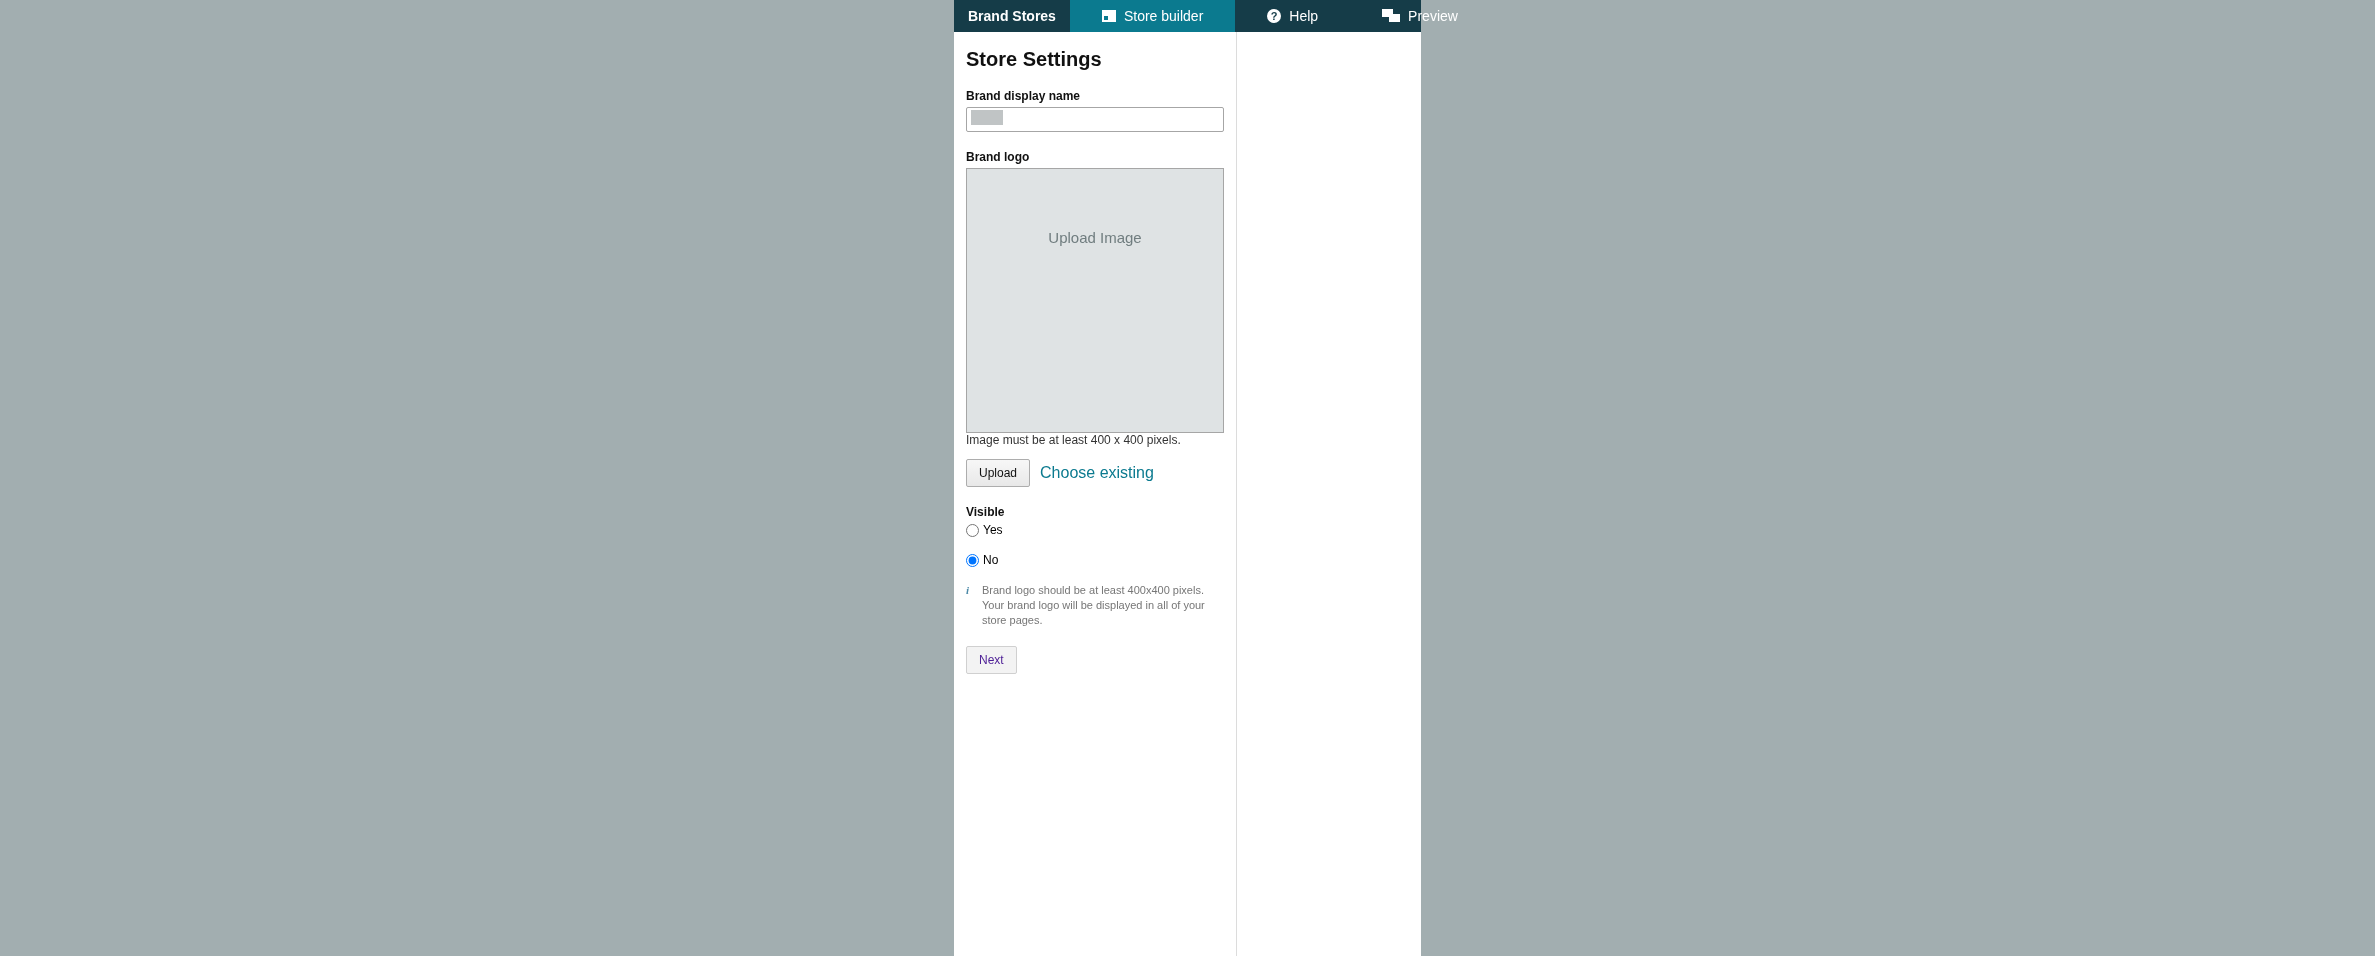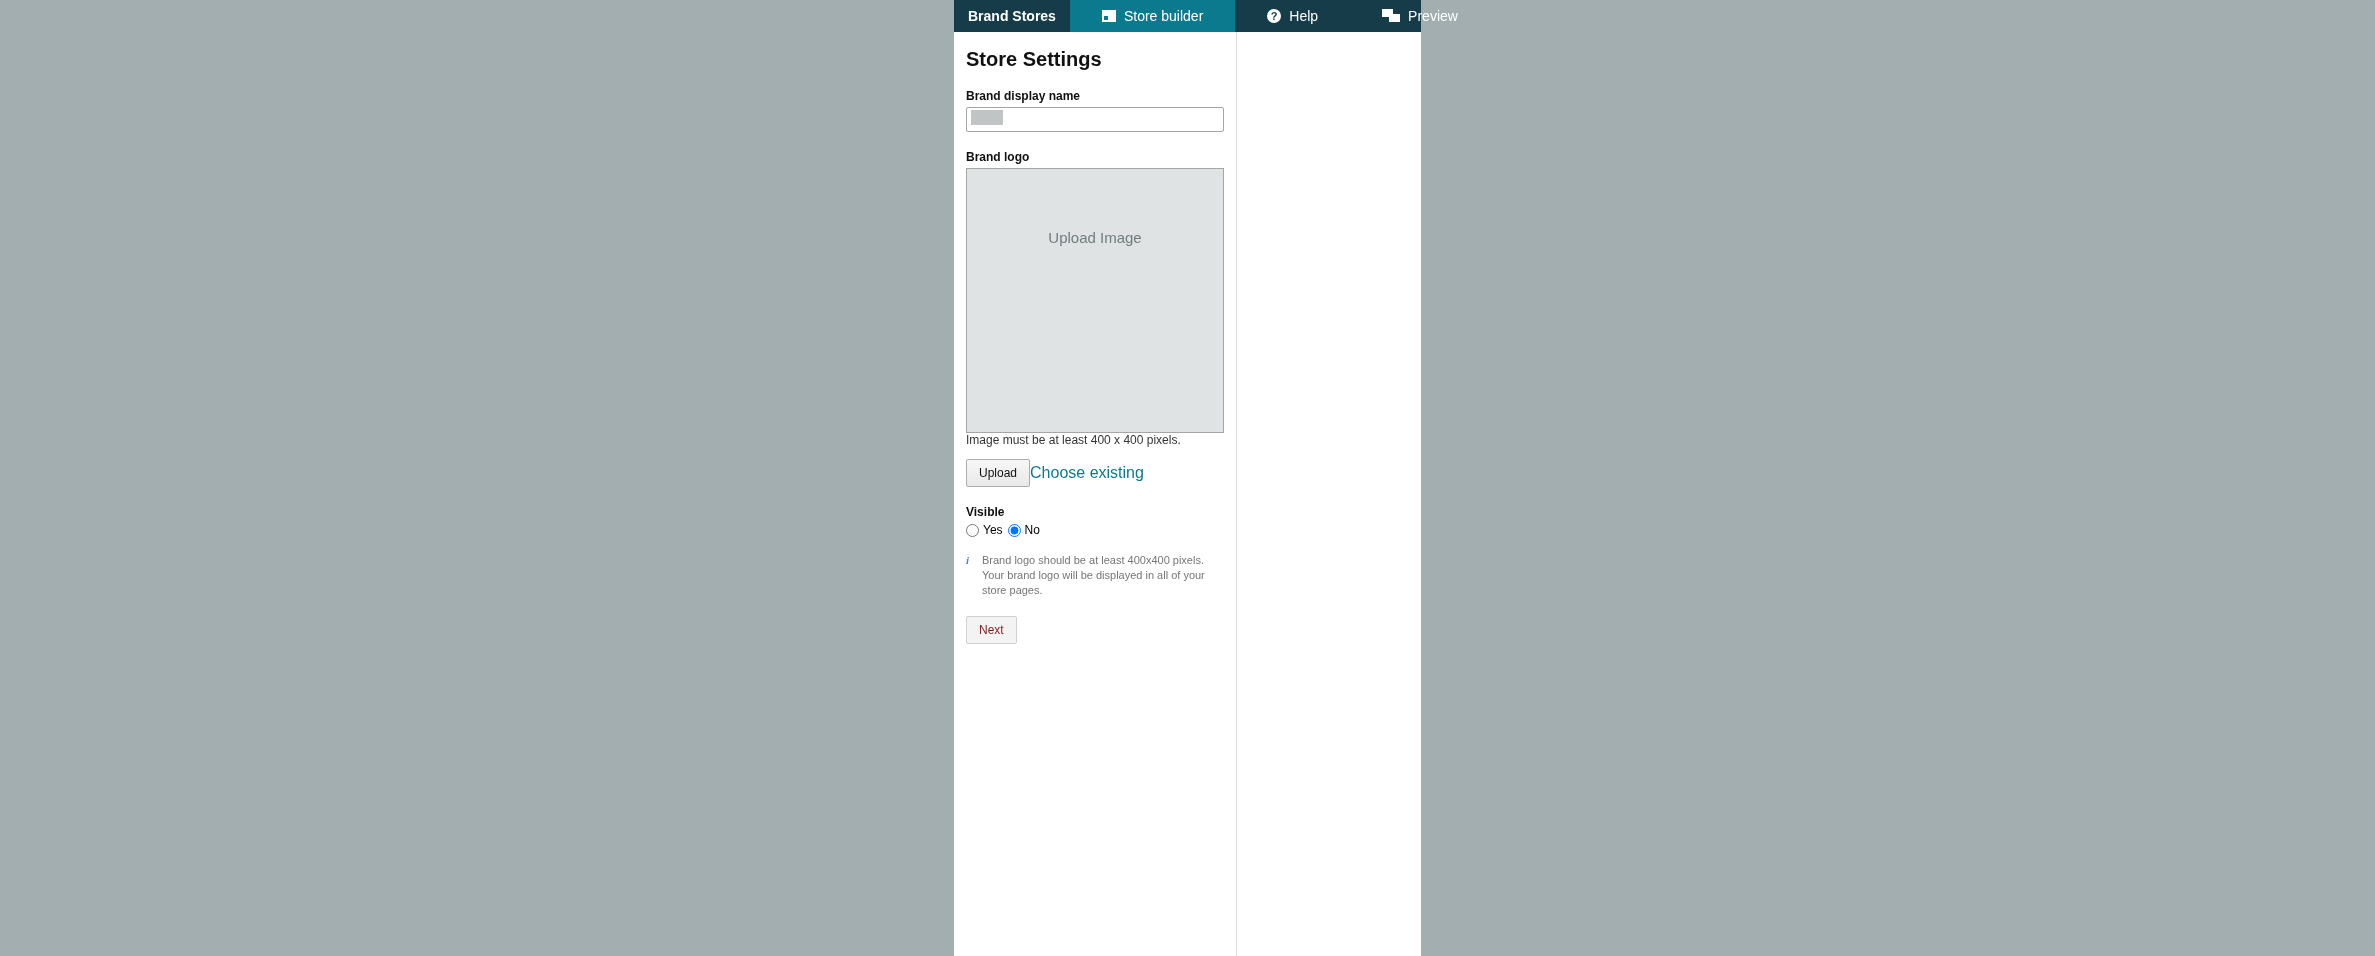--- a/index.html
+++ b/index.html
@@ -106,43 +106,45 @@
       padding-top: 60px;
       cursor: pointer;
     }
     .hint-text {
       font-size: 12px;
       color: #333;
     }
     .upload-row {
       display: flex;
       align-items: center;
+      gap: 10px;
       margin-top: 12px;
     }
     .btn {
       height: 28px;
       padding: 0 12px;
       font-size: 12px;
       border: 1px solid #adadad;
       border-radius: 2px;
       background: linear-gradient(#f7f7f7, #e8e8e8);
       cursor: pointer;
       color: #111;
     }
     .link {
       color: #0b7a8f;
       font-size: 16px;
       cursor: pointer;
     }
     .radio-row {
       display: flex;
       align-items: flex-start;
-      gap: 5px;
+      gap: 16px;
       font-size: 12px;
       margin-top: 2px;
+      flex-direction: column;
     }
     .radio-row label {
       display: inline-flex;
       align-items: center;
       gap: 4px;
       cursor: pointer;
     }
     .info-box {
       margin-top: 16px;
       display: flex;
@@ -160,21 +162,21 @@
       width: 10px;
     }
     .next-btn {
       margin-top: 18px;
       height: 28px;
       padding: 0 12px;
       font-size: 12px;
       border: 1px solid #d0d0d0;
       border-radius: 2px;
       background: #f3f3f3;
-      color: #7f1d1d;
+      color: #4c1d95;
       cursor: default;
     }
     .right-pane {
       flex: 1;
       background: #fff;
     }
   </style>
 </head>
 <body>
 

